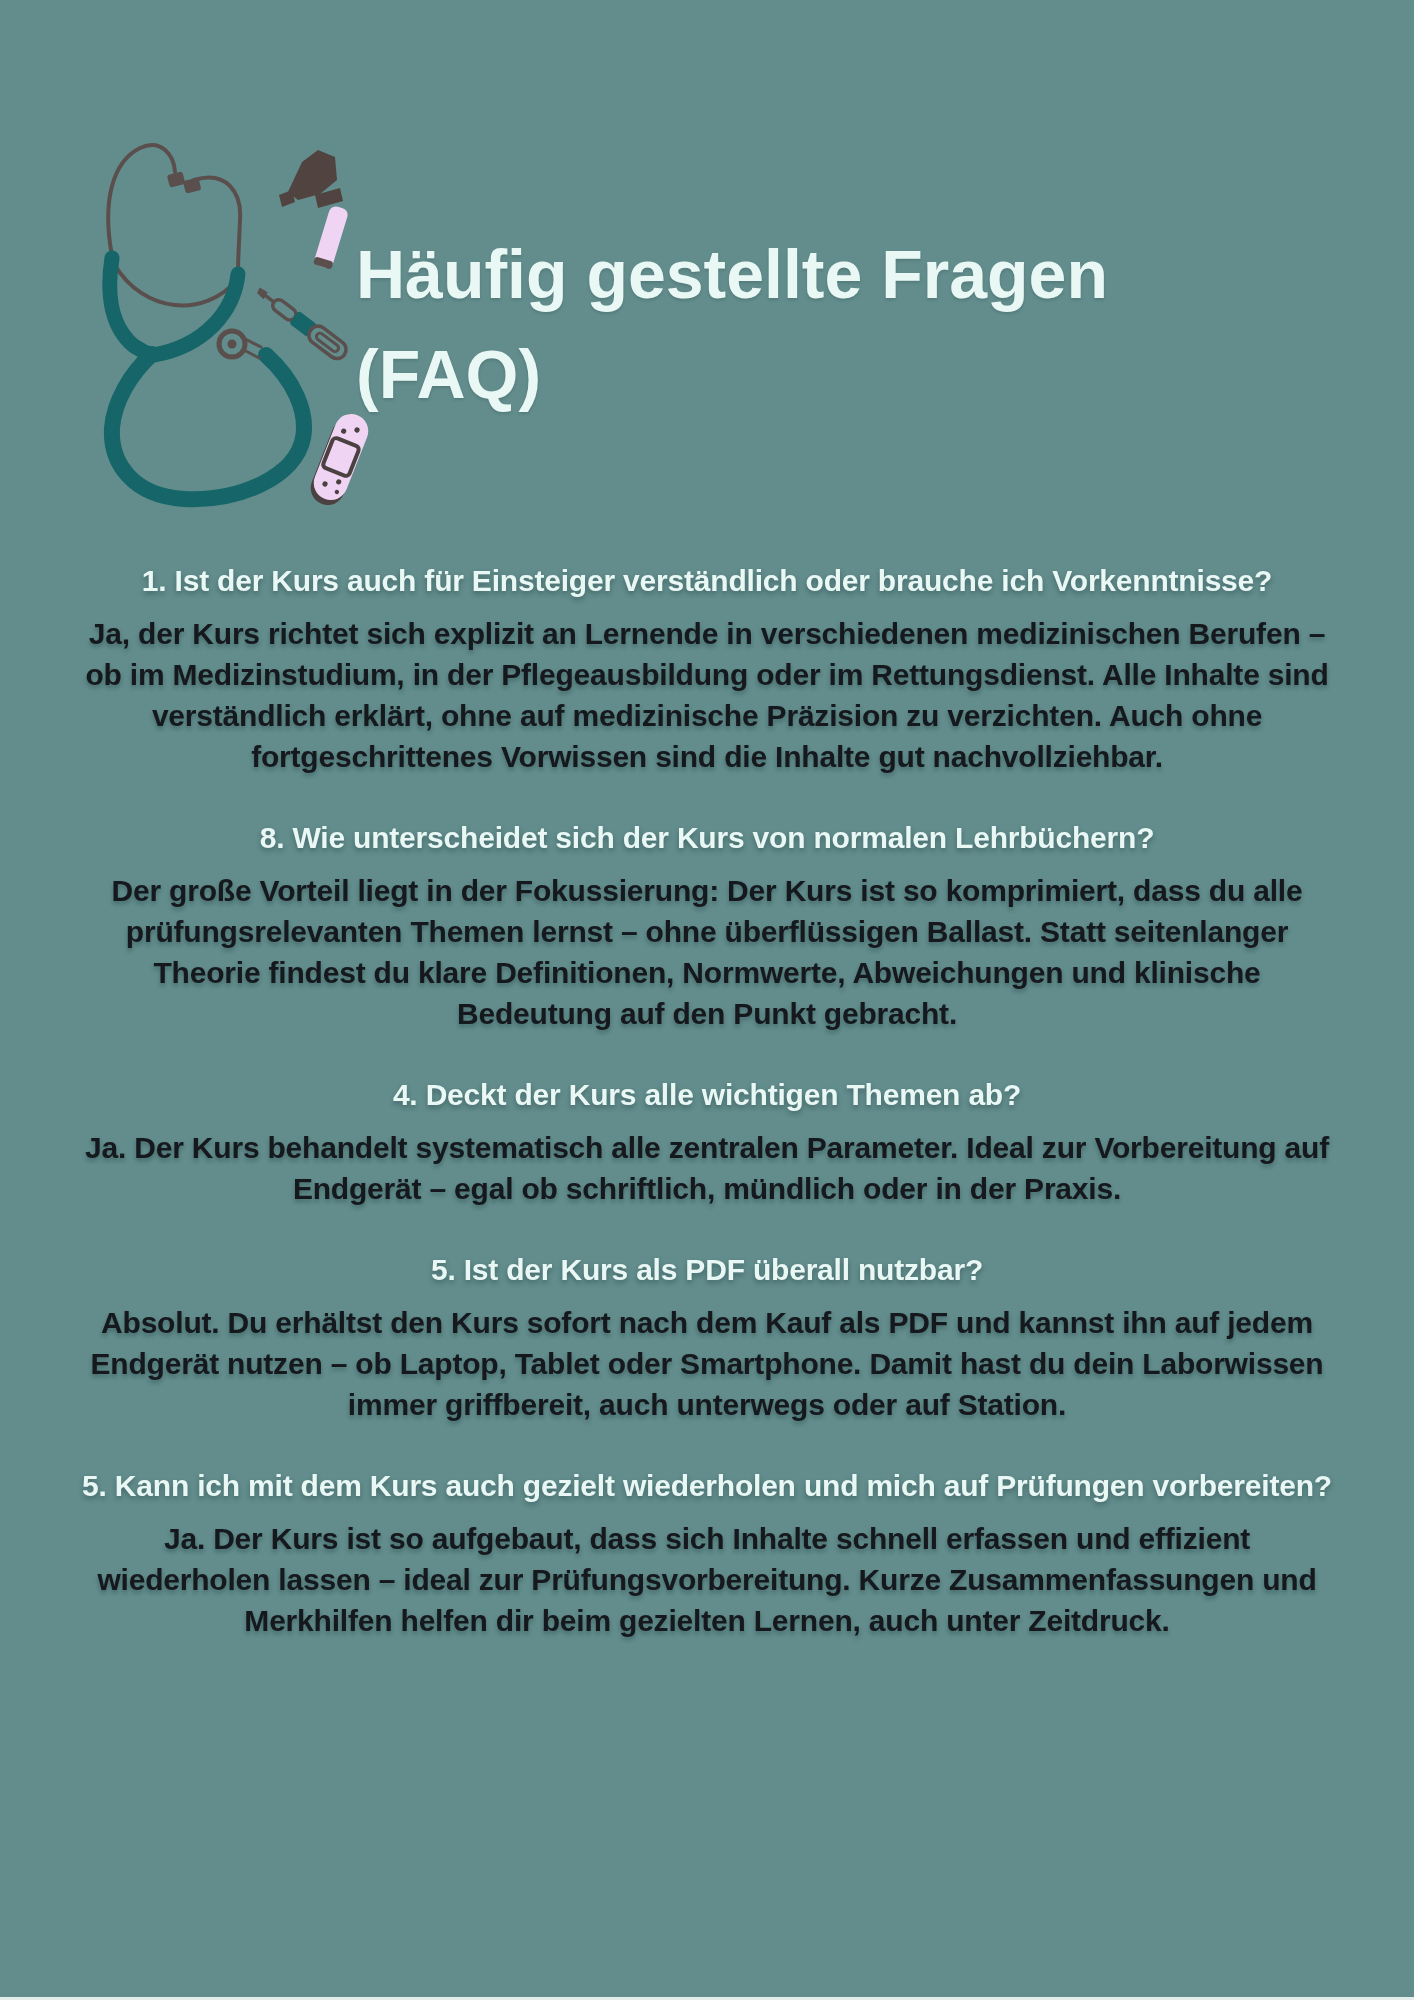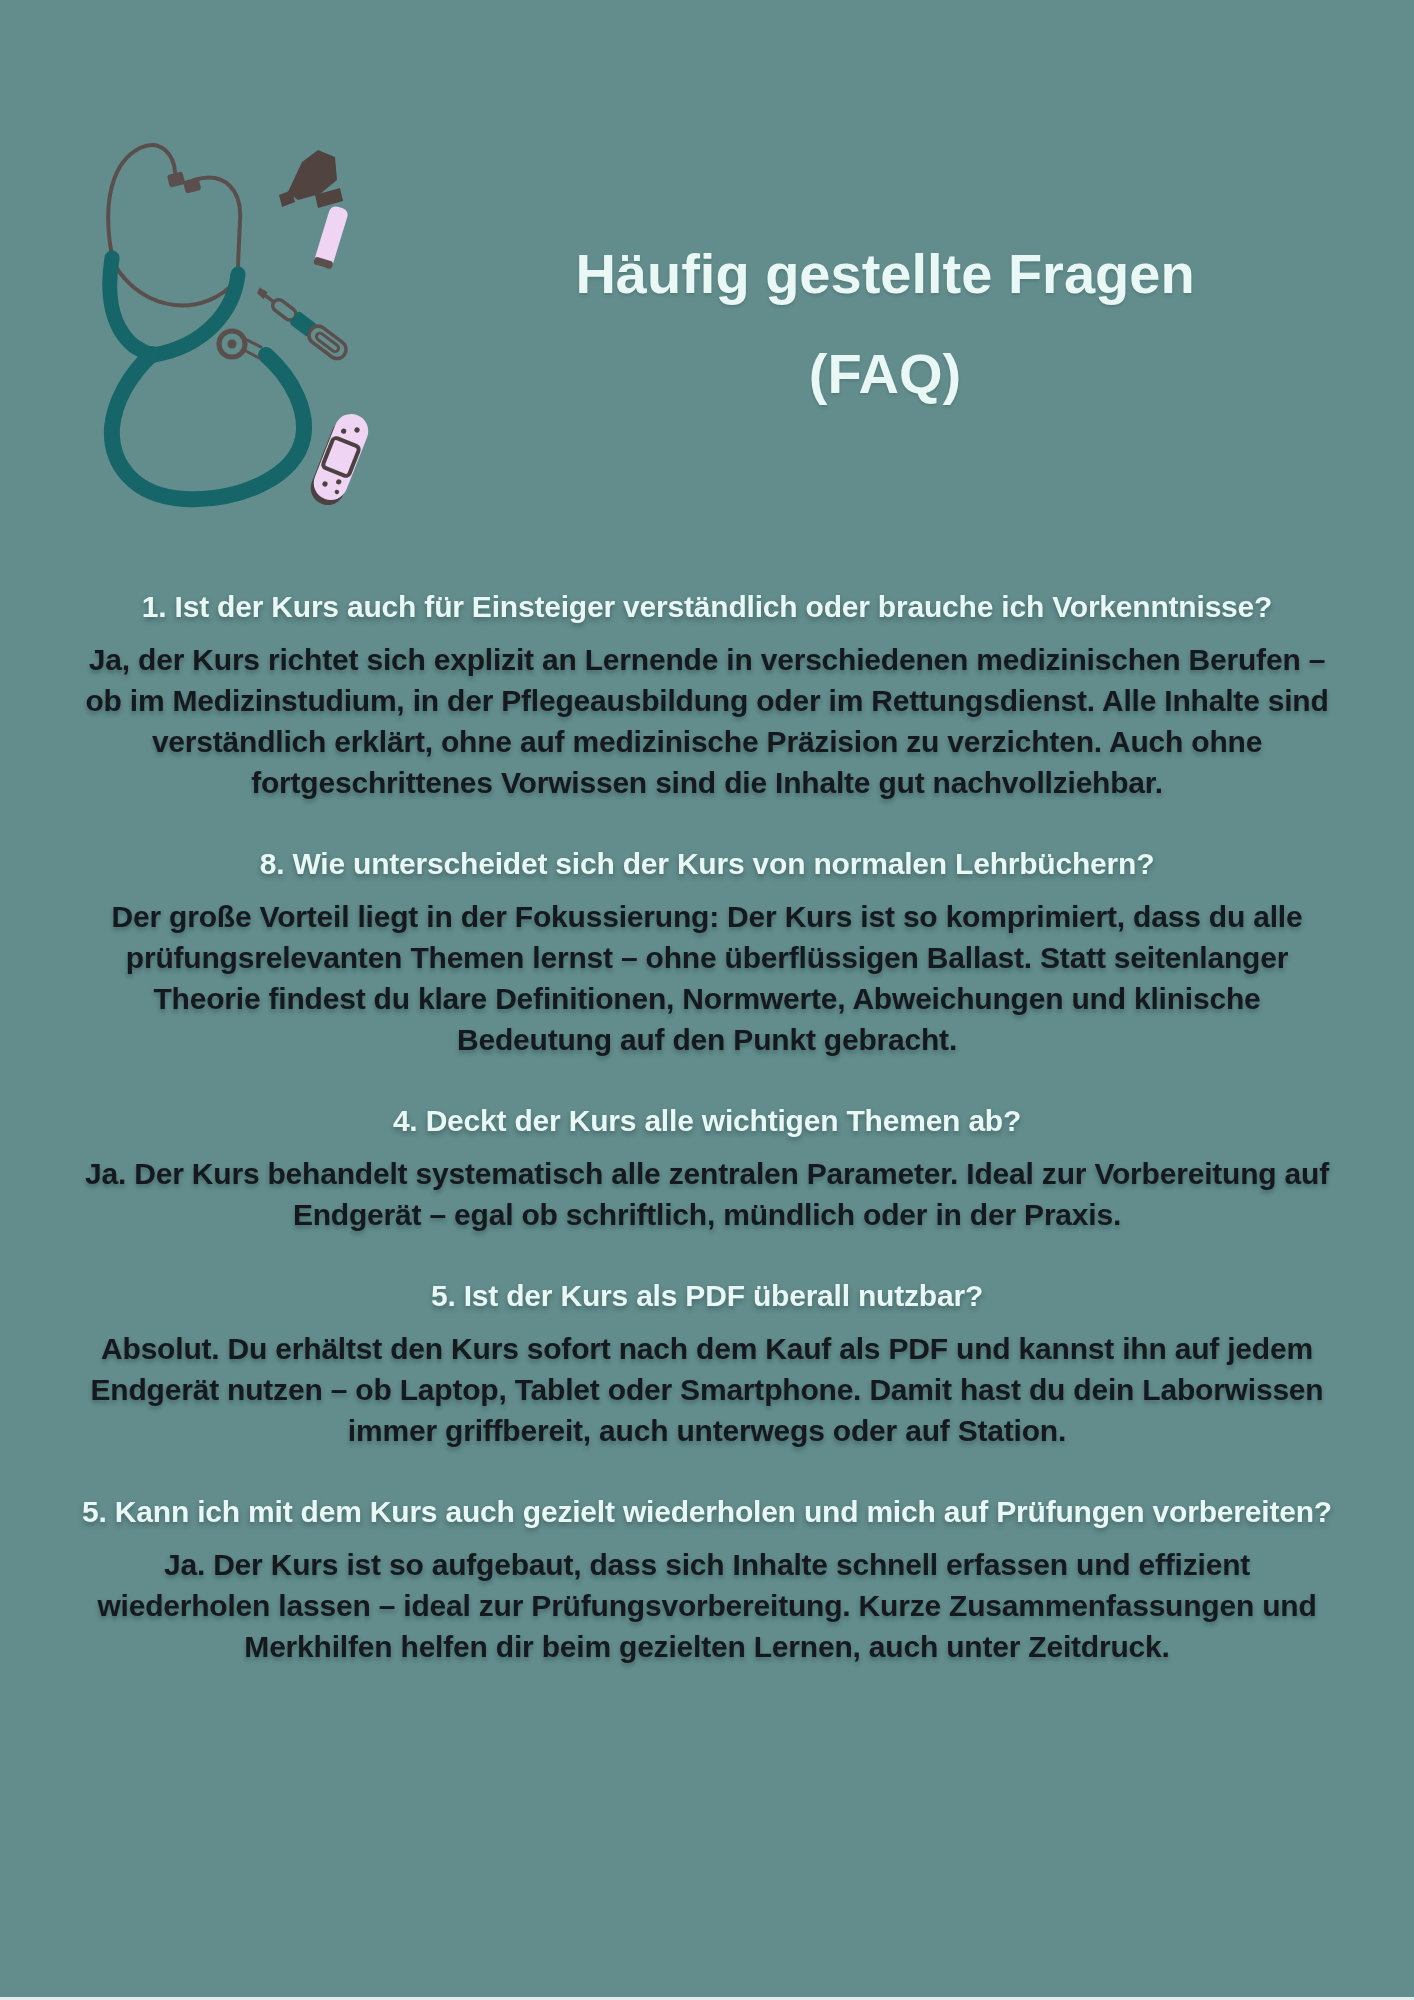--- a/index.html
+++ b/index.html
@@ -7,26 +7,26 @@
     width:1414px;height:2000px;position:relative;overflow:hidden;
     background:#628D8C;
     font-family:"Liberation Sans",sans-serif;
     font-weight:700;
   }
   .illustration{
     position:absolute;left:88px;top:108px;width:290px;height:400px;
   }
   .title{
     position:absolute;left:356px;top:224px;width:1058px;
-    text-align:center;color:#E9F8F5;
-    font-size:56px;line-height:100px;letter-spacing:0px;
+    color:#E9F8F5;
+    font-size:68px;line-height:100px;letter-spacing:0px;
     text-shadow:0 2px 3px rgba(20,45,48,0.18);
   }
   .faq{
-    position:absolute;top:586px;left:65px;right:65px;
+    position:absolute;top:560px;left:65px;right:65px;
     text-align:center;font-size:30px;line-height:41px;letter-spacing:-0.2px;
   }
   .faq-item{margin:0 0 40px 0;}
   .question{
     margin:0;color:#E9F8F5;
     text-shadow:0 3px 5px rgba(15,35,40,0.35);
   }
   .answer{
     margin:12px;color:#15191E;
     text-shadow:0 3px 4px rgba(10,30,35,0.30);

